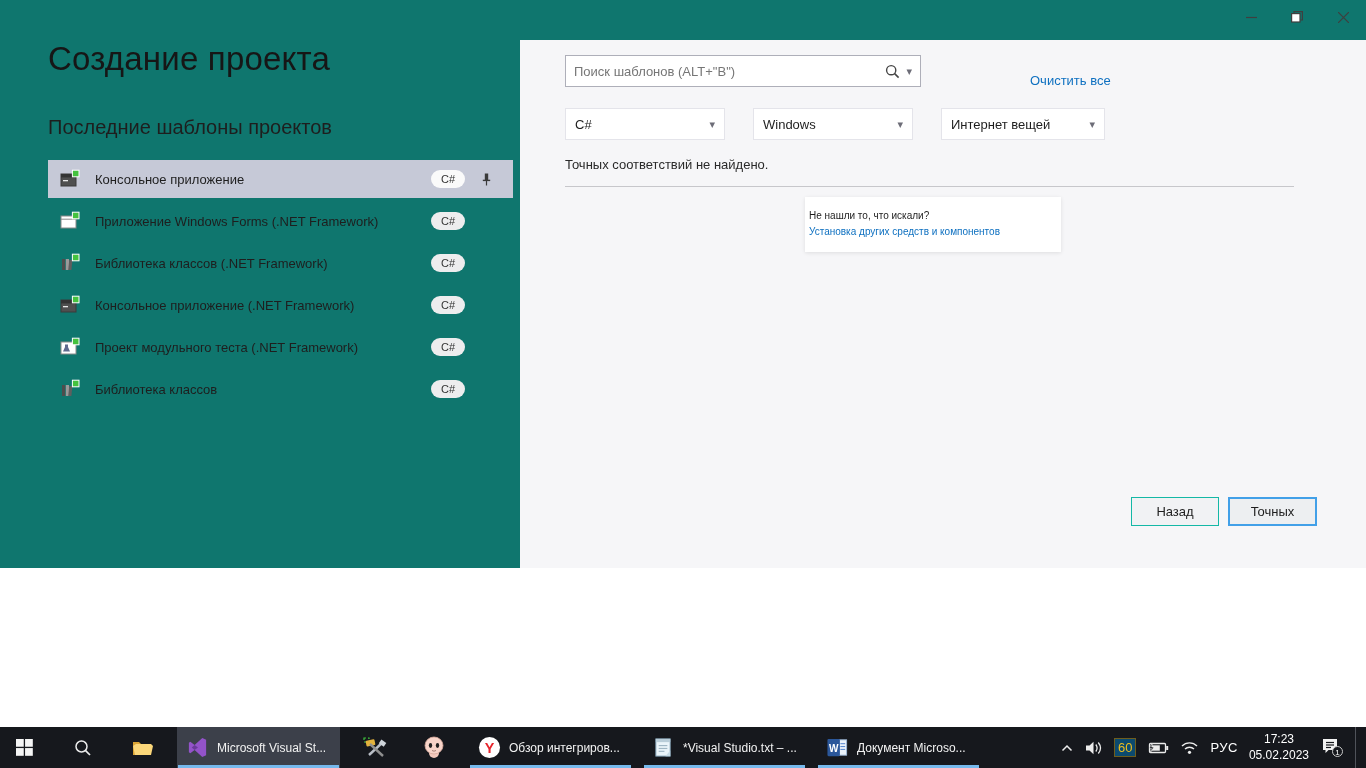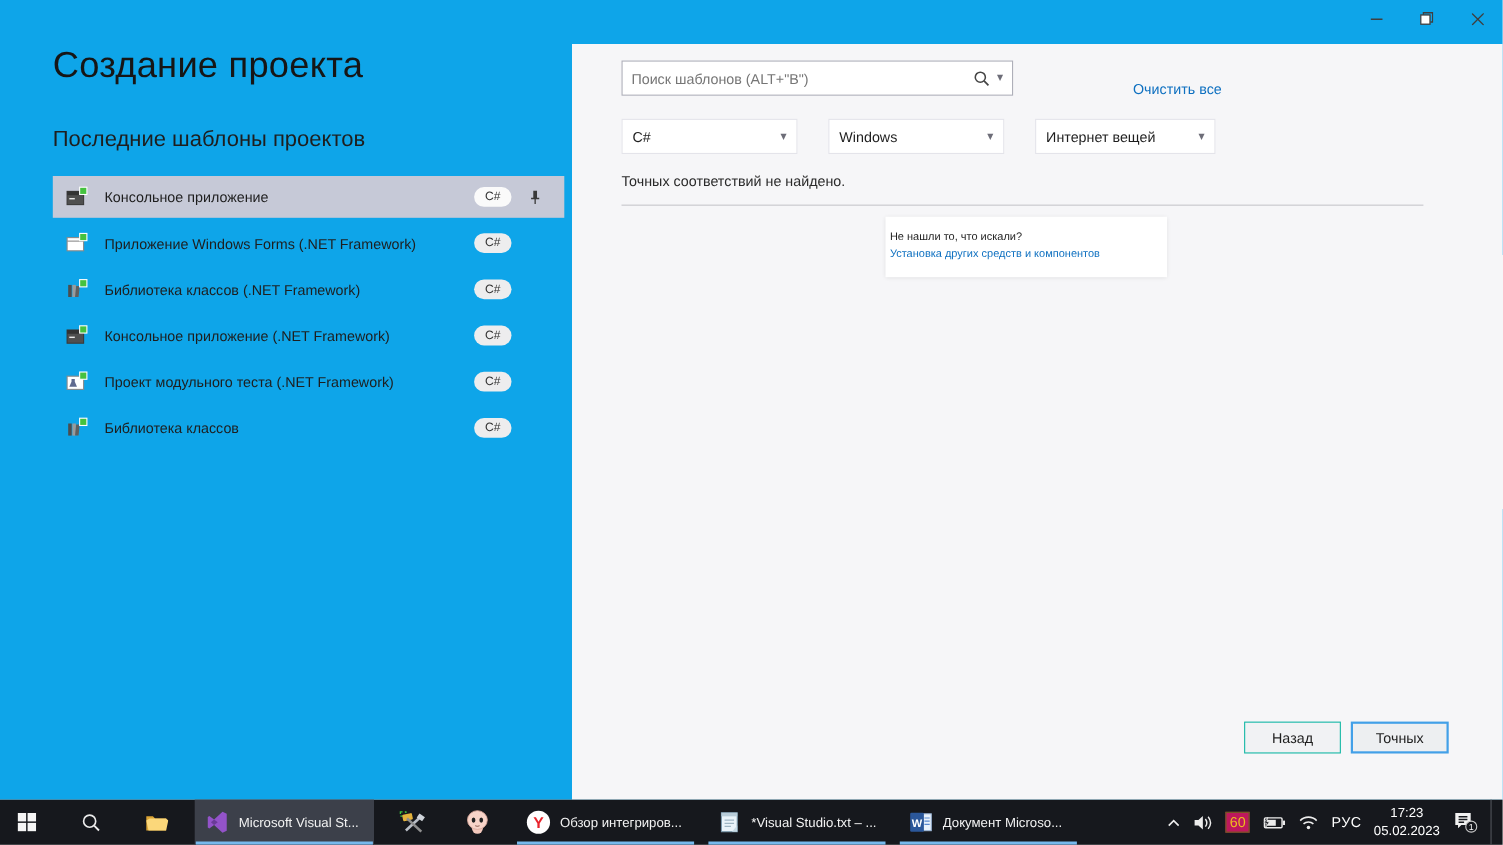--- a/index.html
+++ b/index.html
@@ -1,19 +1,19 @@
 <!DOCTYPE html>
 <html lang="ru"><head>
 <meta charset="utf-8">
 <style>
   * { box-sizing: border-box; margin: 0; padding: 0; }
   html,body { width:1366px; height:768px; overflow:hidden;
     font-family:"Liberation Sans", sans-serif; background:#fff; }
 
-  .window { position:absolute; left:0; top:0; width:1366px; height:727px; background:#0ea5e9; }
+  .window { position:absolute; left:0; top:0; width:1366px; height:568px; background:#0f766e; }
 
   
   .win-controls { position:absolute; top:0; right:0; display:flex; z-index:5; }
   .win-ctl { width:46px; height:34px; display:flex; align-items:center; justify-content:center; cursor:default; }
 
   
   .left-col { position:absolute; left:48px; top:40px; width:465px; }
   .page-title { font-size:33px; font-weight:300; color:#161616; letter-spacing:.2px; }
   .recent-heading { margin-top:38px; font-size:20px; font-weight:400; color:#1e1e1e; }
   .tpl-list { margin-top:21px; }
@@ -61,21 +61,21 @@
     display:flex; align-items:stretch;gap:11px; }
   .tb-btn { width:48px; display:flex; align-items:center; justify-content:center; cursor:pointer; }
   .task { width:163px; display:flex; align-items:center; gap:8px; padding:0 9px; position:relative;
     color:#f2f2f2; font-size:12px; white-space:nowrap; overflow:hidden; cursor:pointer; }
   .task .tlabel { overflow:hidden; text-overflow:ellipsis; }
   .task.running::after { content:""; position:absolute; left:1px; right:1px; bottom:0; height:3px; background:#76b9ed; }
   .task.active { background:#3c404a; }
 
   .tray { margin-left:auto; display:flex; align-items:center; gap:11px; padding-right:5px; color:#fff; }
   .tray-item { display:flex; align-items:center; justify-content:center; cursor:pointer; }
-  .batt-pct { color:#eebe1e; font-size:13px; background:#be185d; border:1px solid #6e5d1d; padding:0 3px; line-height:17px; }
+  .batt-pct { color:#eebe1e; font-size:13px; background:#0c4a6e; border:1px solid #6e5d1d; padding:0 3px; line-height:17px; }
   .lang { font-size:13px; letter-spacing:.5px; }
   .clock { font-size:12px; line-height:1.3; text-align:center; }
   .notif { position:relative; }
   .show-desktop { width:6px; border-left:1px solid #50535a; height:100%; cursor:pointer; }
 </style>
 </head>
 <body>
 
 <div class="window">
 

